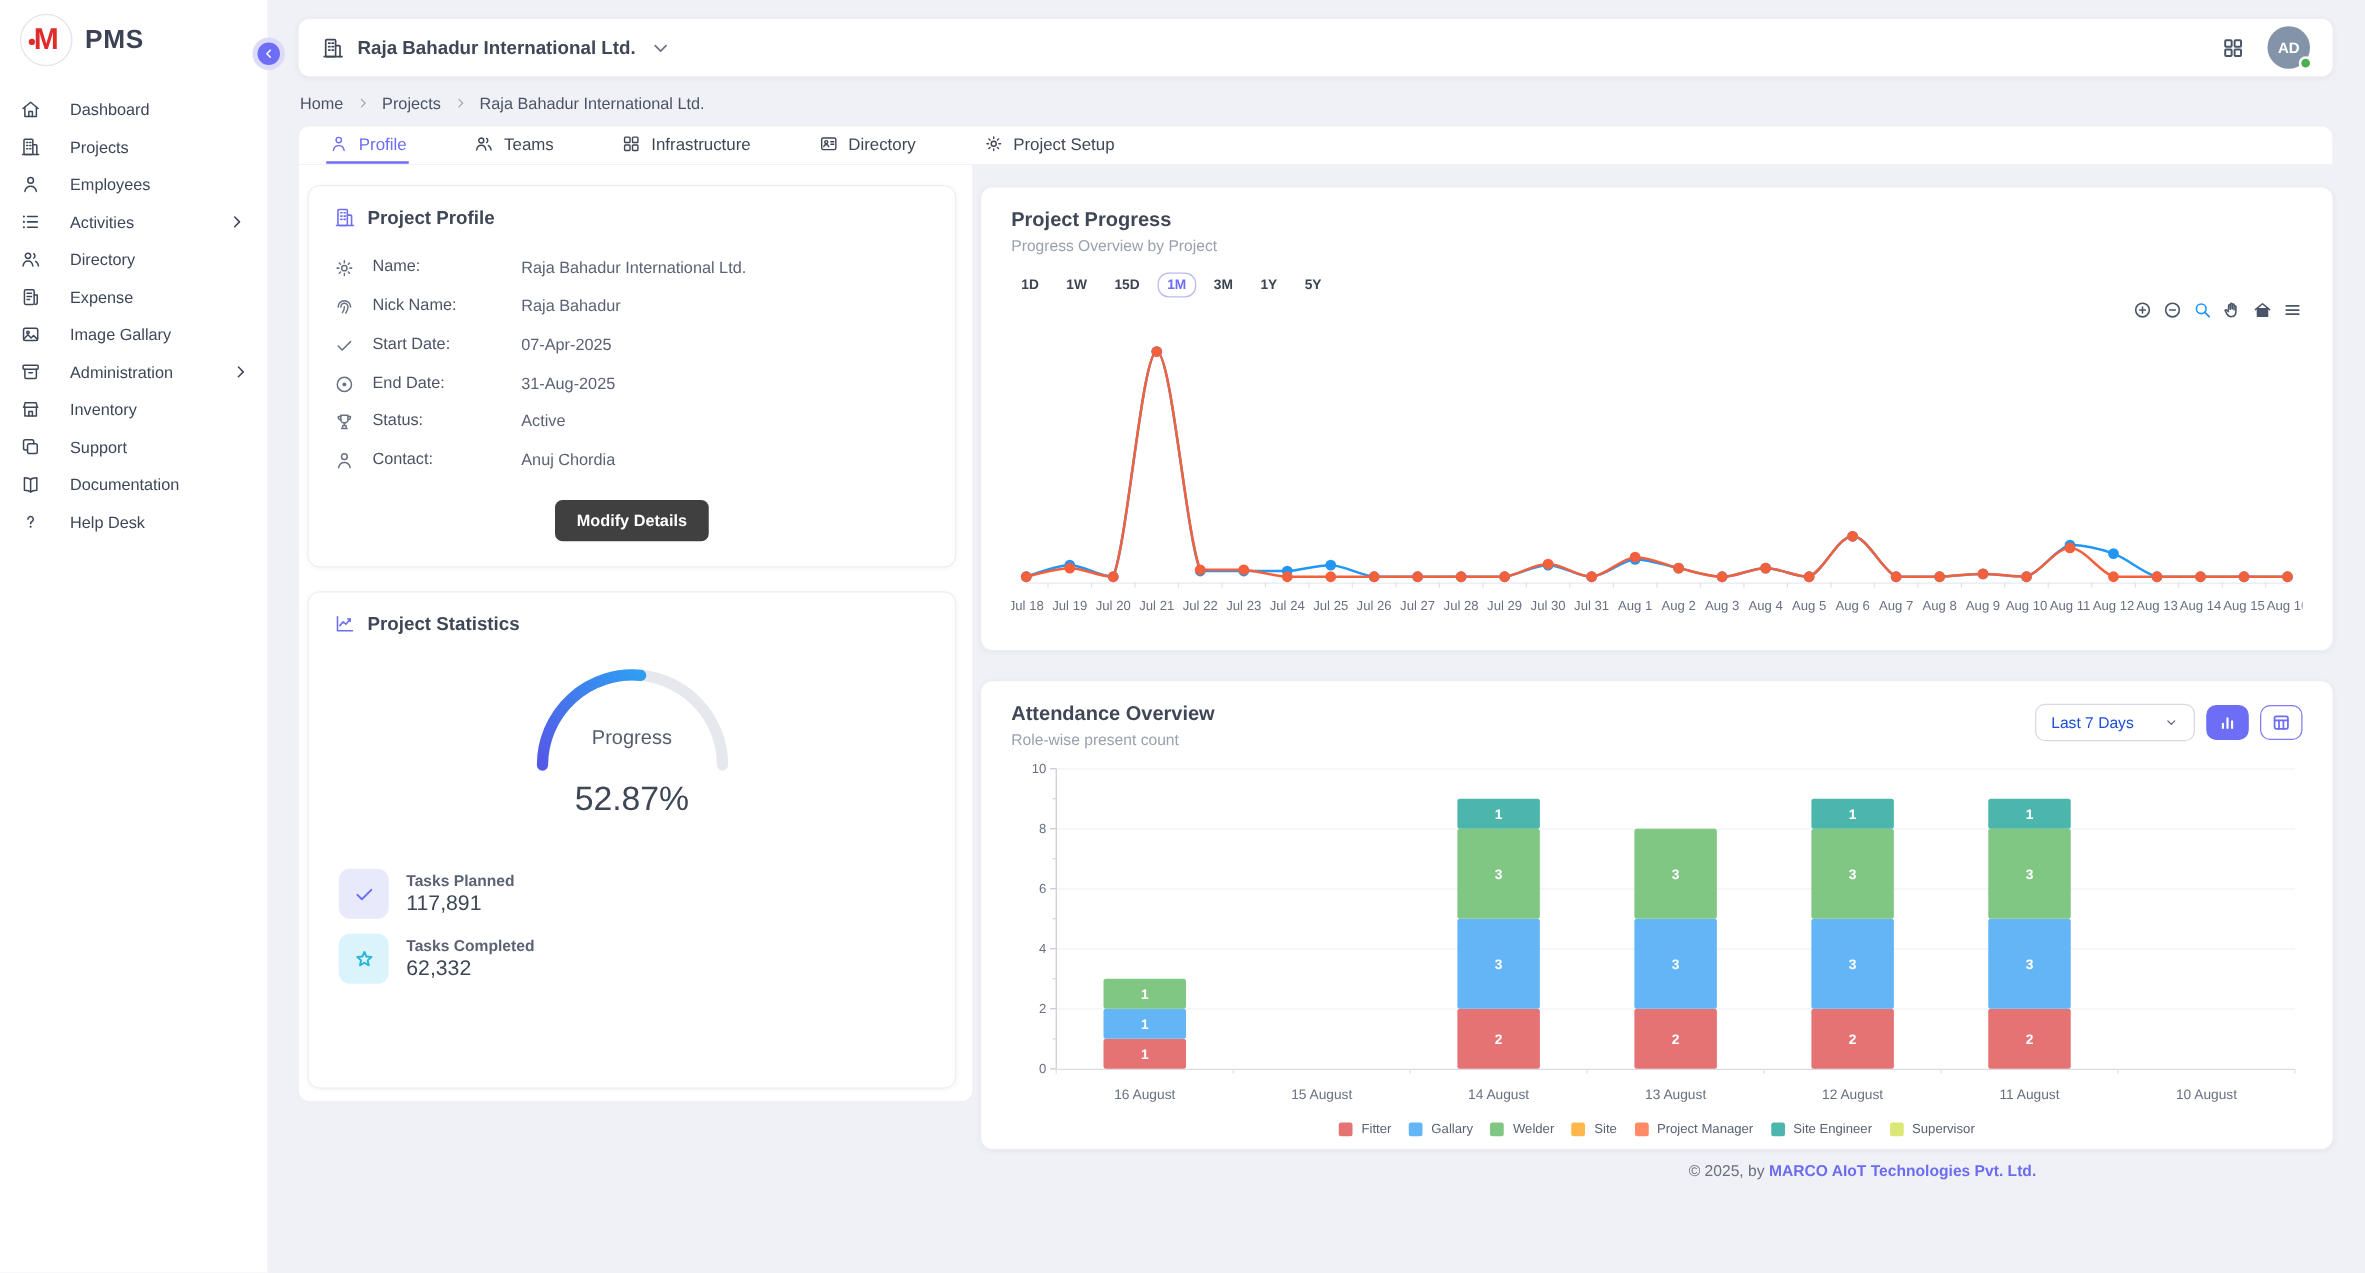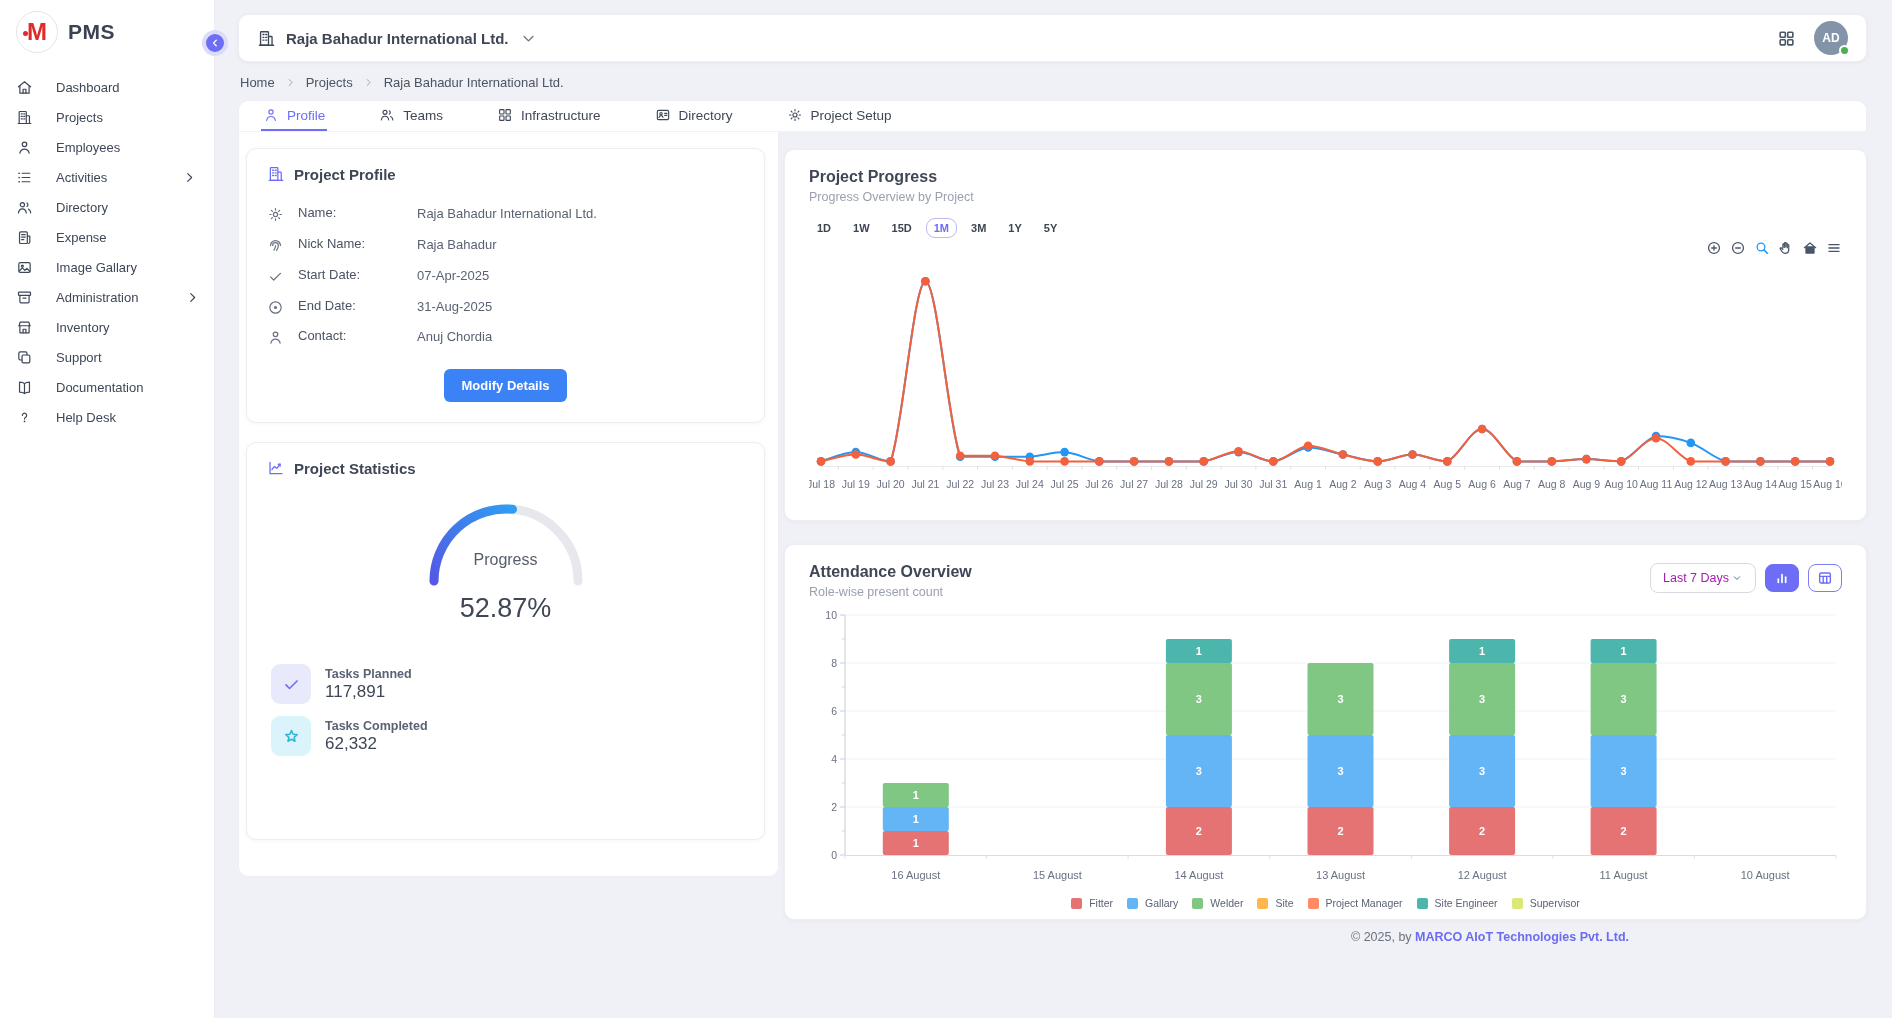--- a/index.html
+++ b/index.html
@@ -65,21 +65,21 @@
   .card-title { display:flex; align-items:center; gap:9px; font-size:15px; font-weight:bold; color:#3f4756; }
   .card-title .ic { color:#6d6ef5; width:18px; height:18px; }
 
   .profile-card { padding:16px 20px 20px; }
   .p-fields { margin-top:16px; }
   .p-row { display:flex; gap:14px; padding:6px 0; font-size:13px; align-items:flex-start; }
   .p-row .ic { width:17px; height:17px; color:#6a7282; margin-top:1px; }
   .p-label { width:105px; color:#4b5363; flex:none; }
   .p-value { color:#5a6273; line-height:1.45; flex:1; }
   .btn-row { text-align:center; margin-top:16px; }
-  .btn-primary { background:#3b82f6; color:#fff; border:none; border-radius:6px; padding:9px 17px;
+  .btn-primary { background:#404040; color:#fff; border:none; border-radius:6px; padding:9px 17px;
                  font-size:13px; font-weight:bold; cursor:pointer; font-family:inherit; }
 
   .stats-card { margin-top:19px; padding:16px 20px 24px; min-height:398px; }
   .gauge-wrap { width:190px; margin:16px auto 6px; text-align:center; position:relative; }
   .gauge-label { position:absolute; left:0; right:0; top:58px; font-size:16px; font-weight:normal; color:#555c6b; }
   .gauge-value { font-size:27px; color:#3f4756; margin-top:4px; }
   .stat-rows { margin-top:34px; }
   .stat-row { display:flex; align-items:center; gap:14px; padding:6px 4px; }
   .stat-ic { width:40px; height:40px; border-radius:9px; display:flex; align-items:center; justify-content:center; }
   .stat-ic .ic { width:19px; height:19px; stroke-width:2; }
@@ -100,22 +100,22 @@
   .tool.blue { color:#2196f3; }
   .chart-legend { display:flex; justify-content:center; gap:26px; font-size:12px; color:#5a6273; margin-top:2px; }
   .legend-item { display:flex; align-items:center; gap:7px; cursor:pointer; }
   .legend-dot { width:11px; height:11px; border-radius:50%; }
   .legend-sq { width:11px; height:11px; border-radius:2px; }
   .chart-legend.small { gap:14px; font-size:10.5px; }
 
   .attendance-card { margin-top:23px; padding:18px 24px 10px; }
   .att-head { display:flex; justify-content:space-between; align-items:flex-start; }
   .att-controls { display:flex; align-items:center; gap:9px; }
-  .select-box { display:flex; align-items:center; gap:2px; border:1px solid #d8dae2; border-radius:8px;
-                height:30px; padding:0 12px; font-size:12.5px; color:#a21caf; cursor:pointer; background:#fff; }
+  .select-box { display:flex; align-items:center; gap:24px; border:1px solid #d8dae2; border-radius:8px;
+                height:30px; padding:0 12px; font-size:12.5px; color:#1d4ed8; cursor:pointer; background:#fff; }
   .select-box .ic { width:12px; height:12px; color:#4a5568; }
   .view-btn { width:34px; height:28px; border-radius:8px; display:flex; align-items:center; justify-content:center;
               cursor:pointer; border:1px solid #7d7ef2; background:#fff; color:#6d6ef5; }
   .view-btn.active { background:#6d6ef5; color:#fff; border-color:#6d6ef5; }
   .view-btn .ic { width:16px; height:16px; stroke-width:2.1; }
 
   .footer { text-align:right; padding:10px 238px 0 0; font-size:12.5px; color:#6a7080; }
   .footer a { color:#6c6cf0; font-weight:bold; text-decoration:none; cursor:pointer; }
 
   svg.chart { display:block; }
@@ -372,20 +372,29 @@
               <span class="p-label">Start Date:</span>
               <span class="p-value">07-Apr-2025</span>
             </div>
             <div class="p-row">
               <svg viewBox="0 0 24 24" class="ic " aria-hidden="true">
                 <circle cx="12" cy="12" r="8"></circle>
                 <circle cx="12" cy="12" r="2.2" fill="currentColor" stroke="none"></circle>
               </svg>
               <span class="p-label">End Date:</span>
               <span class="p-value">31-Aug-2025</span>
+            </div>
+            <div class="p-row">
+              <svg viewBox="0 0 24 24" class="ic " aria-hidden="true">
+                <path d="M8 4.5h8v4.8a4 4 0 0 1-8 0z"></path>
+                <path d="M8 6H5.2A2.8 2.8 0 0 0 8 9.6M16 6h2.8A2.8 2.8 0 0 1 16 9.6"></path>
+                <path d="M12 13.3V16M9 19.5h6M10.2 16h3.6l.5 3.5h-4.6z"></path>
+              </svg>
+              <span class="p-label">Status:</span>
+              <span class="p-value">Active</span>
             </div>
             <div class="p-row">
               <svg viewBox="0 0 24 24" class="ic " aria-hidden="true">
                 <circle cx="12" cy="7.5" r="3.2"></circle>
                 <path d="M5.5 20c.7-3.8 3.2-5.8 6.5-5.8s5.8 2 6.5 5.8"></path>
               </svg>
               <span class="p-label">Contact:</span>
               <span class="p-value">Anuj Chordia</span>
             </div>
           </div>

